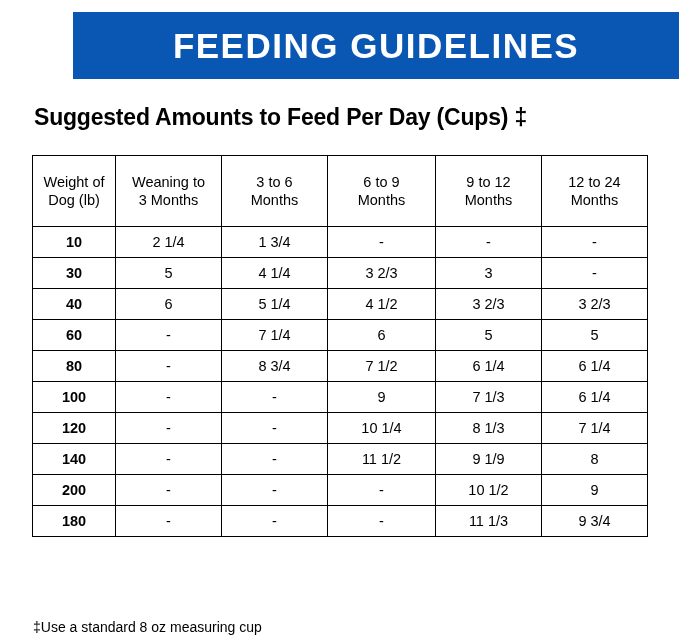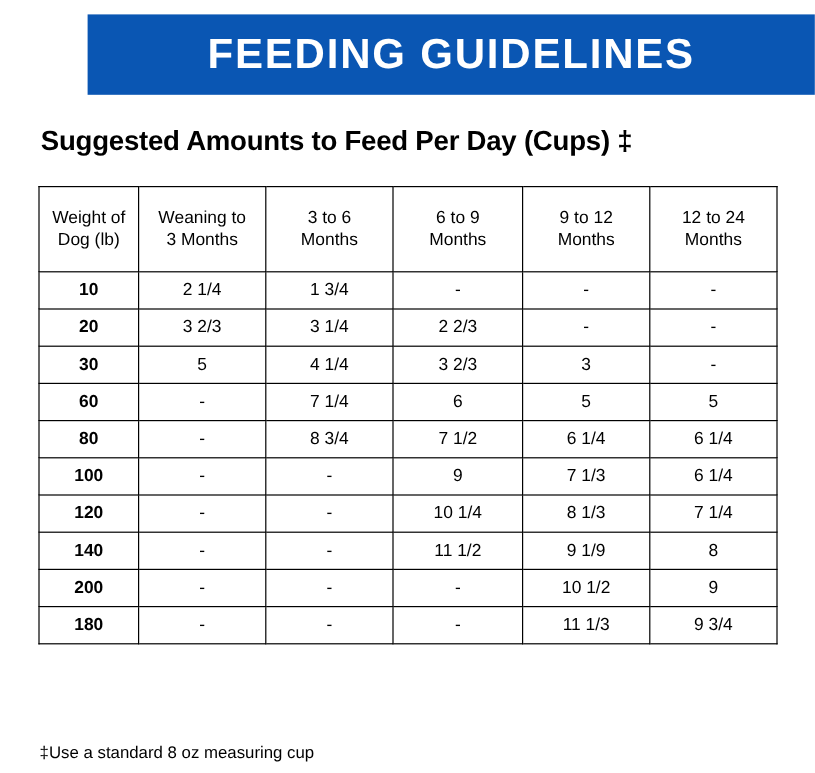--- a/index.html
+++ b/index.html
@@ -145,36 +145,36 @@
       <tbody>
         <tr>
           <td class="weight">10</td>
           <td>2 1/4</td>
           <td>1 3/4</td>
           <td>-</td>
           <td>-</td>
           <td>-</td>
         </tr>
         <tr>
-          <td class="weight">20</td>
-          <td>3 2/3</td>
-          <td>3 1/4</td>
-          <td>2 2/3</td>
-          <td>-</td>
-          <td>-</td>
-        </tr>
-        <tr>
           <td class="weight">30</td>
           <td>5</td>
           <td>4 1/4</td>
           <td>3 2/3</td>
           <td>3</td>
           <td>-</td>
         </tr>
         <tr>
+          <td class="weight">40</td>
+          <td>6</td>
+          <td>5 1/4</td>
+          <td>4 1/2</td>
+          <td>3 2/3</td>
+          <td>3 2/3</td>
+        </tr>
+        <tr>
           <td class="weight">60</td>
           <td>-</td>
           <td>7 1/4</td>
           <td>6</td>
           <td>5</td>
           <td>5</td>
         </tr>
         <tr>
           <td class="weight">80</td>
           <td>-</td>

